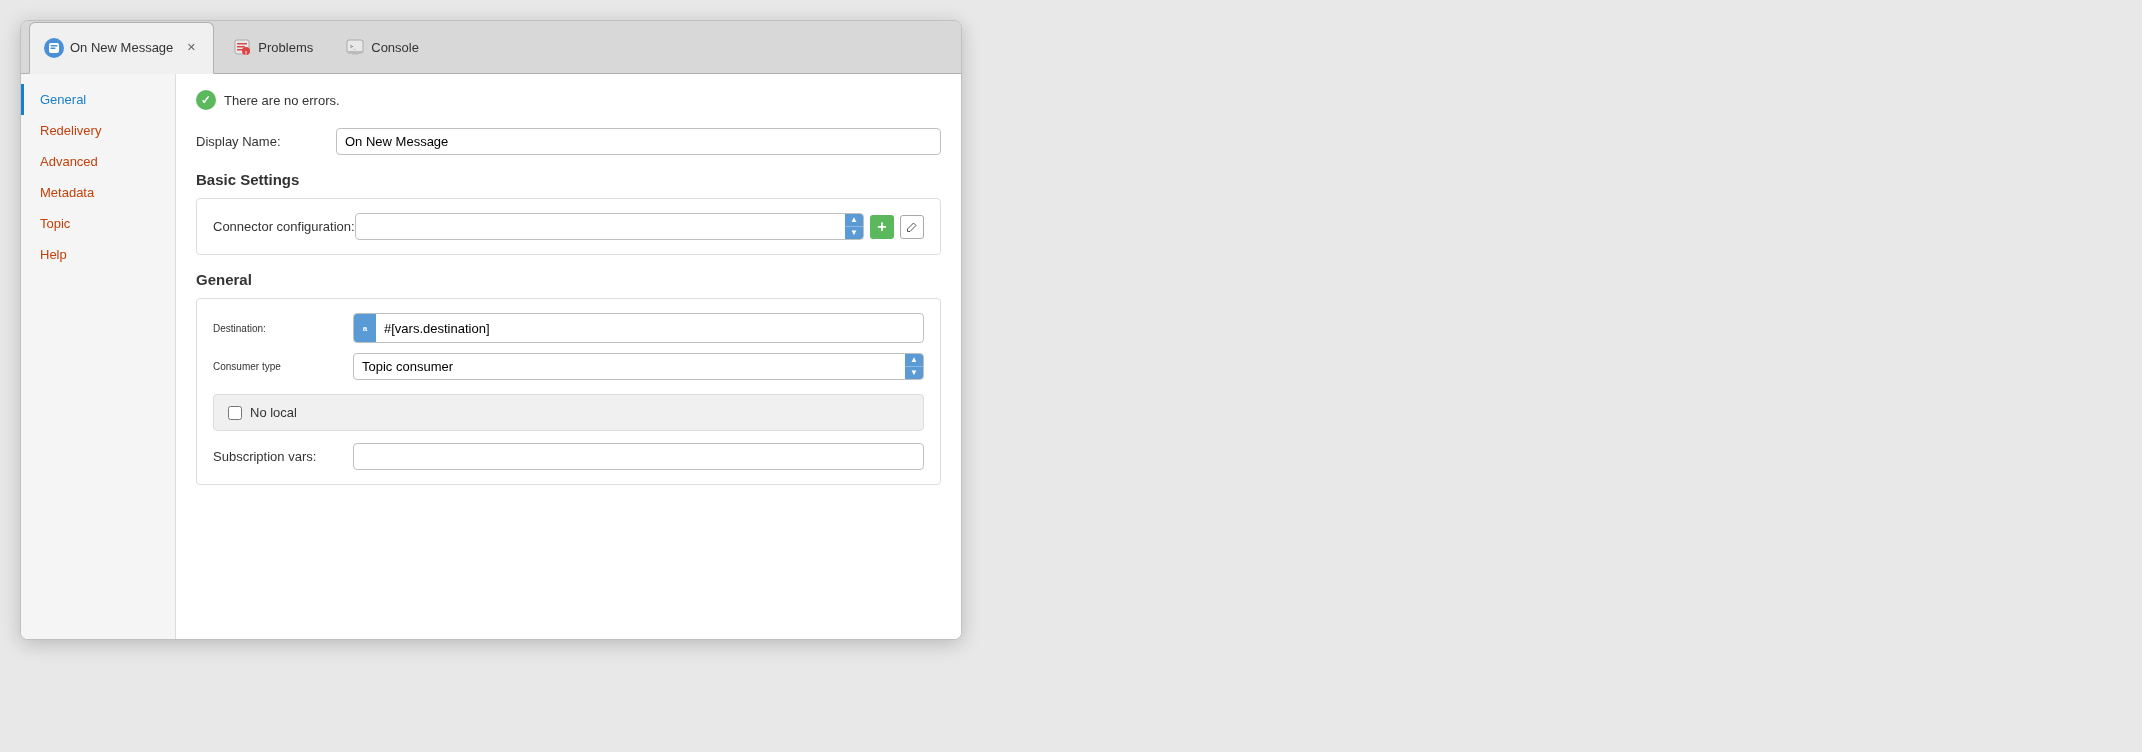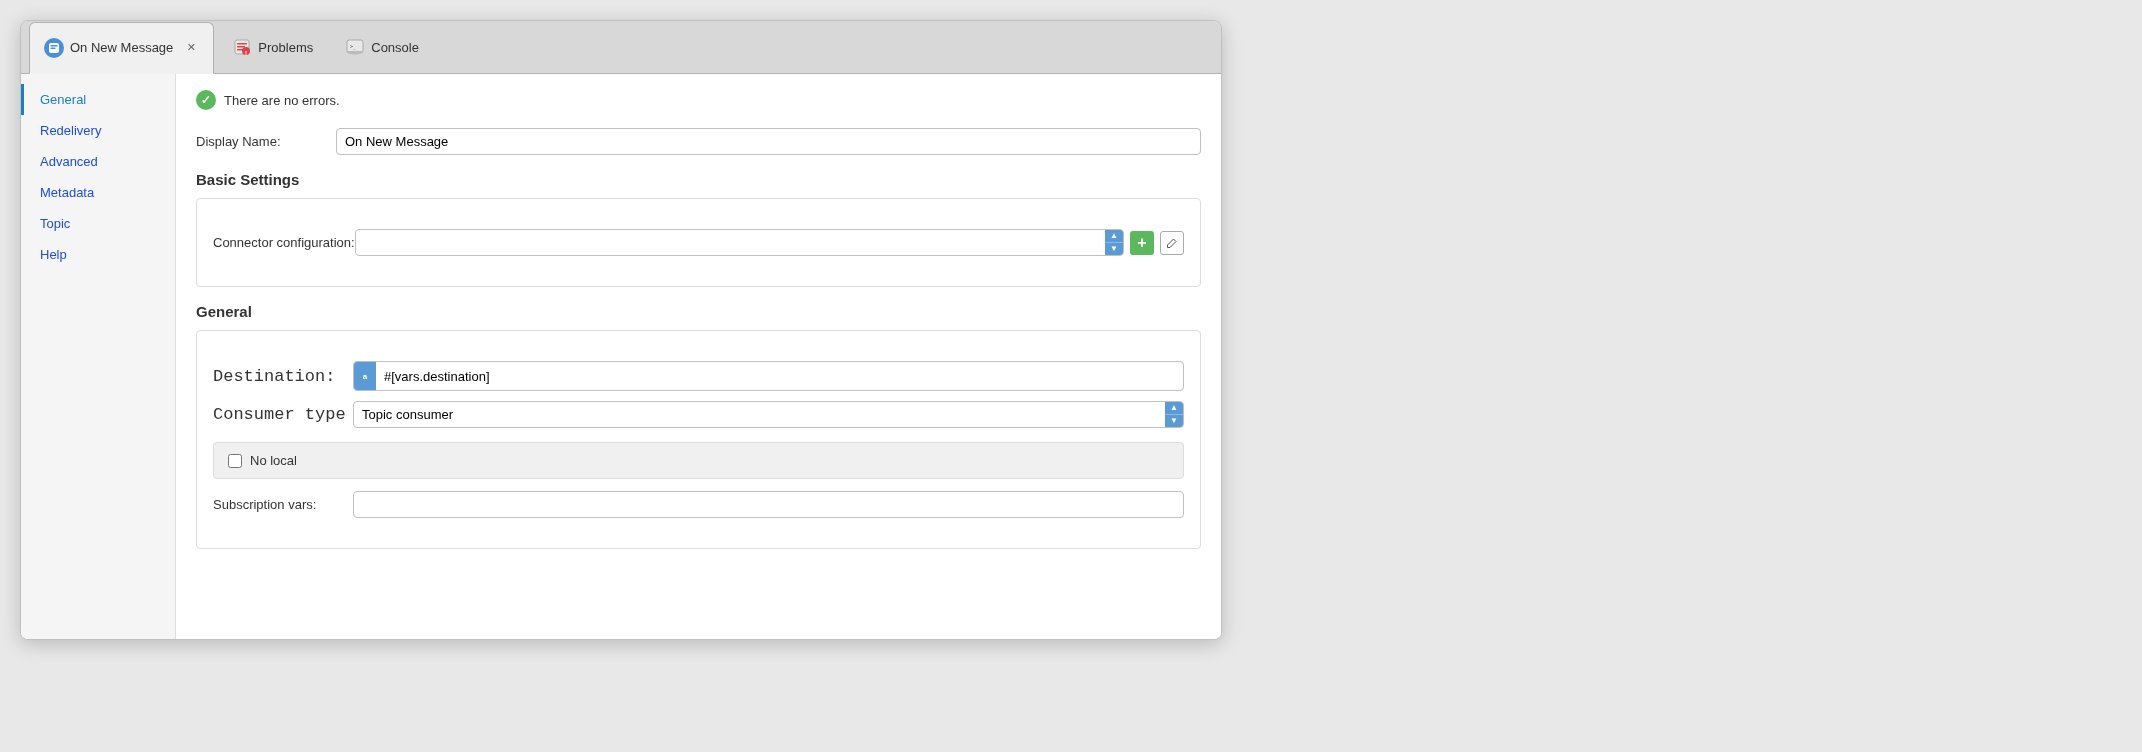--- a/index.html
+++ b/index.html
@@ -11,21 +11,21 @@
       height: 752px;
       display: flex;
       align-items: flex-start;
       justify-content: flex-start;
     }
 
     .window {
       background: #f0f0f0;
       border: 1px solid #c0c0c0;
       border-radius: 8px;
-      width: 1202px;
+      width: 942px;
       min-height: 620px;
       margin: 20px;
       box-shadow: 0 4px 20px rgba(0,0,0,0.2);
       display: flex;
       flex-direction: column;
       overflow: hidden;
     }
 
     
     .tab-bar {
@@ -111,21 +111,21 @@
       border-right: 1px solid #ddd;
       padding: 10px 0;
       flex-shrink: 0;
     }
 
     .sidebar-item {
       display: block;
       padding: 8px 16px;
       cursor: pointer;
       font-size: 13px;
-      color: #1d4ed8;
+      color: #c2410c;
       border-left: 3px solid transparent;
       text-decoration: none;
     }
 
     .sidebar-item.active {
       color: #1a7ec8;
       border-left: 3px solid #1a7ec8;
       font-weight: 500;
     }
 
@@ -189,21 +189,21 @@
       font-size: 15px;
       font-weight: 700;
       color: #333;
       margin-bottom: 10px;
       margin-top: 16px;
     }
 
     .section-box {
       border: 1px solid #ddd;
       border-radius: 4px;
-      padding: 30px 16px;
+      padding: 14px 16px;
       margin-bottom: 14px;
       background: white;
     }
 
     
     .connector-row {
       display: flex;
       align-items: center;
       gap: 6px;
     }
@@ -279,24 +279,23 @@
       margin-top: 4px;
     }
 
     .destination-row {
       display: flex;
       align-items: center;
       margin-bottom: 10px;
     }
 
     .dest-label {
-      font-size: 17px;
+      font-size: 10px;
       color: #333;
       min-width: 140px;
-      font-family: Liberation Mono, monospace;
     }
 
     .dest-input-wrap {
       display: flex;
       align-items: center;
       flex: 1;
       border: 1px solid #c0c0c0;
       border-radius: 4px;
       background: white;
       padding: 0;

